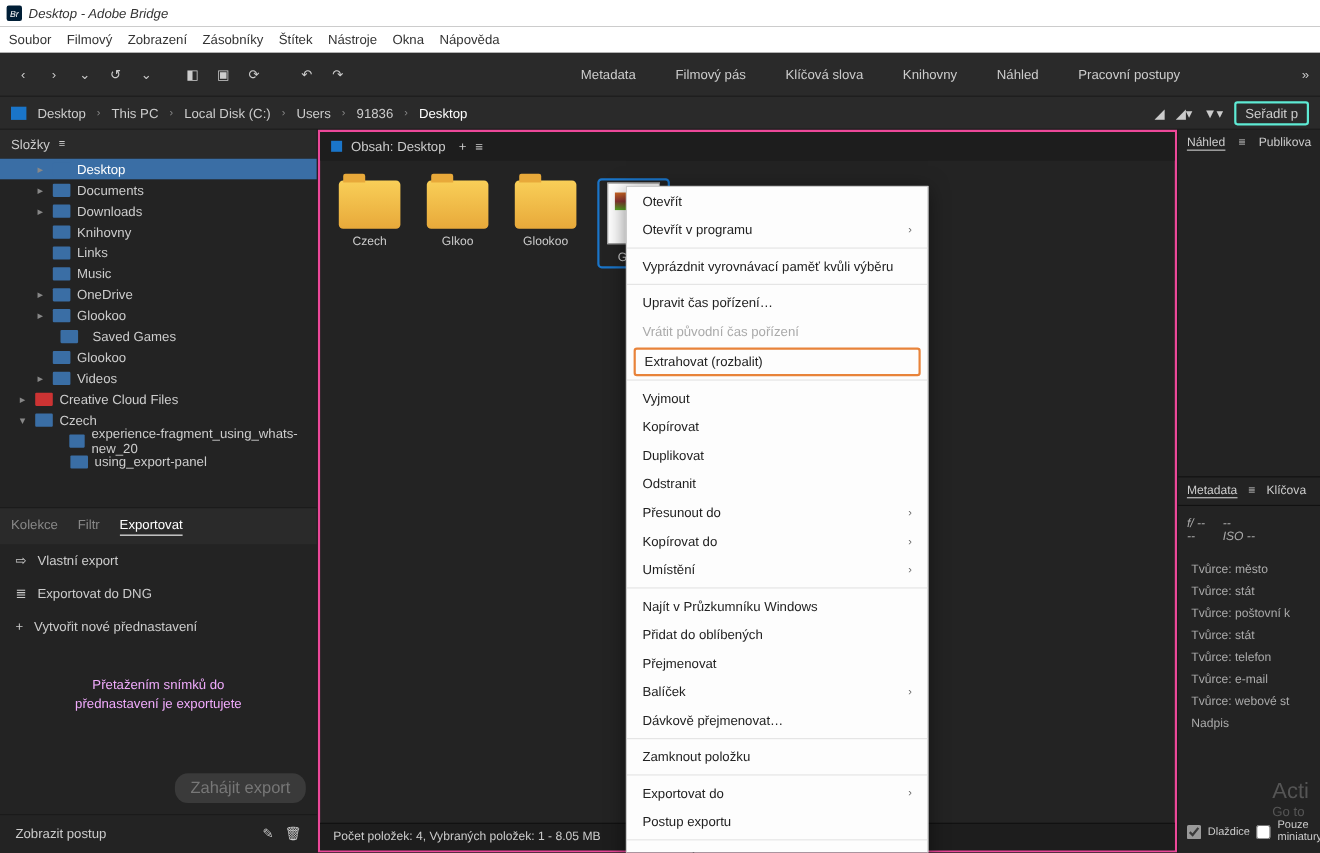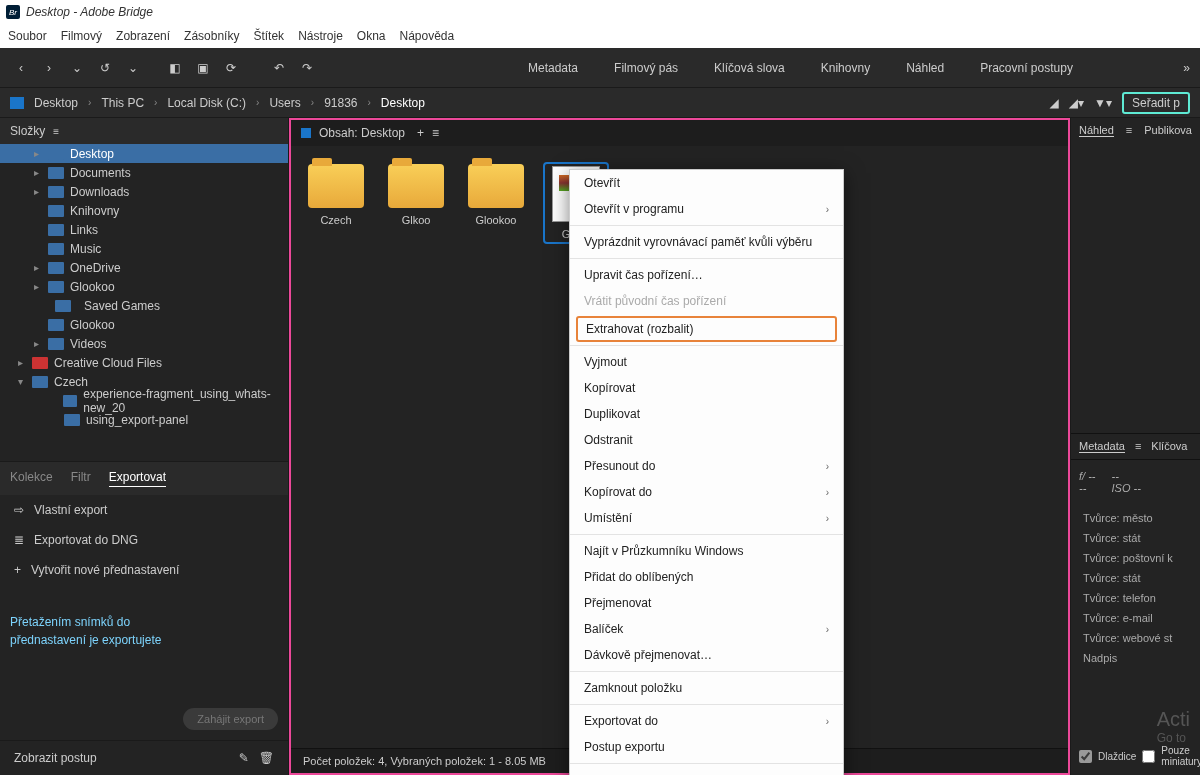--- a/index.html
+++ b/index.html
@@ -27,23 +27,23 @@
 .tree-item { display: flex; align-items: center; height: 19px; padding-left: 18px; gap: 4px; cursor: pointer; color: #ccc; }
 .tree-item.selected { background: #3a6ea5; color: #fff; }
 .tree-item .chevron { width: 10px; font-size: 10px; color: #888; }
 .tree-item .fld-icon { width: 16px; height: 12px; background: #3a6ea5; border-radius: 1px; }
 .tree-item .text { margin-left: 2px; }
 .tabs-row { display: flex; gap: 18px; padding: 8px 10px; border-top: 1px solid #1a1a1a; background: #2a2a2a; }
 .tabs-row span { color: #888; cursor: pointer; }
 .tabs-row .active { color: #fff; border-bottom: 1px solid #fff; padding-bottom: 2px; }
 .export-panel { flex: 1; background: #232323; padding: 0; display: flex; flex-direction: column; }
 .export-opt { display: flex; align-items: center; gap: 10px; padding: 8px 14px; color: #ccc; cursor: pointer; }
-.export-hint { color: #7dd3fc; padding: 28px 10px; font-size: 12px; line-height: 1.5; }
+.export-hint { text-align: center; color: #f0abfc; padding: 28px 10px; font-size: 12px; line-height: 1.5; }
 .export-footer { margin-top: auto; padding: 10px; display: flex; gap: 10px; align-items: center; }
-.export-footer .run-btn { margin-left: auto; background: #3a3a3a; color: #777; padding: 5px 14px; border-radius: 12px; font-size: 11px; }
+.export-footer .run-btn { margin-left: auto; background: #3a3a3a; color: #777; padding: 5px 14px; border-radius: 12px; font-size: 15px; }
 .bottom-row { display: flex; align-items: center; padding: 10px 14px; gap: 10px; border-top: 1px solid #1a1a1a; }
 .center-panel { flex: 1; display: flex; flex-direction: column; background: #232323; border: 2px solid #ec4899; }
 .content-header { background: #1d1d1d; padding: 6px 10px; display: flex; align-items: center; gap: 8px; color: #ccc; }
 .content-header .sq { width: 10px; height: 10px; background: #1a75c9; }
 .content-body { flex: 1; padding: 18px 14px; display: flex; gap: 18px; align-items: flex-start; }
 .file-item { width: 62px; display: flex; flex-direction: column; align-items: center; gap: 6px; }
 .folder-thumb { width: 56px; height: 44px; background: linear-gradient(#f9cf58,#e8a93a); border-radius: 4px; position: relative; }
 .folder-thumb::before { content: ''; position: absolute; top: -6px; left: 4px; width: 20px; height: 8px; background: #e8a93a; border-radius: 2px 2px 0 0; }
 .rar-thumb { width: 48px; height: 56px; background: #fff; border: 1px solid #999; position: relative; }
 .rar-thumb::after { content: ''; position: absolute; left: 6px; top: 8px; width: 30px; height: 16px; background: linear-gradient(#c62, #833, #5a2); }

